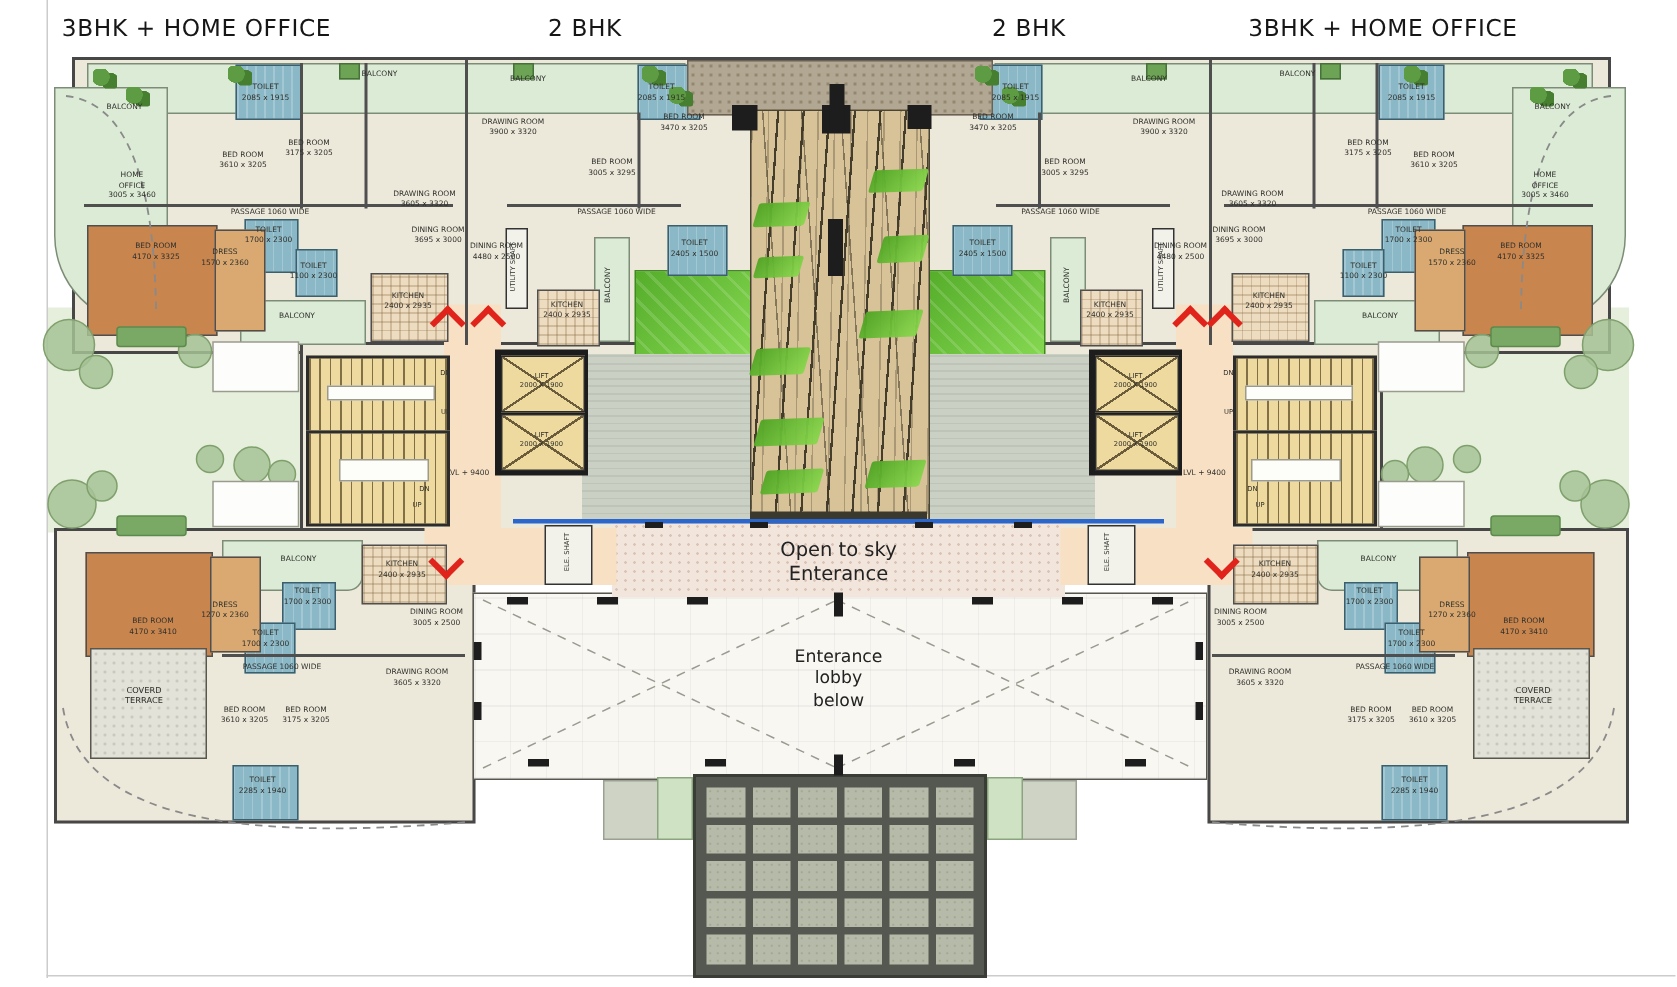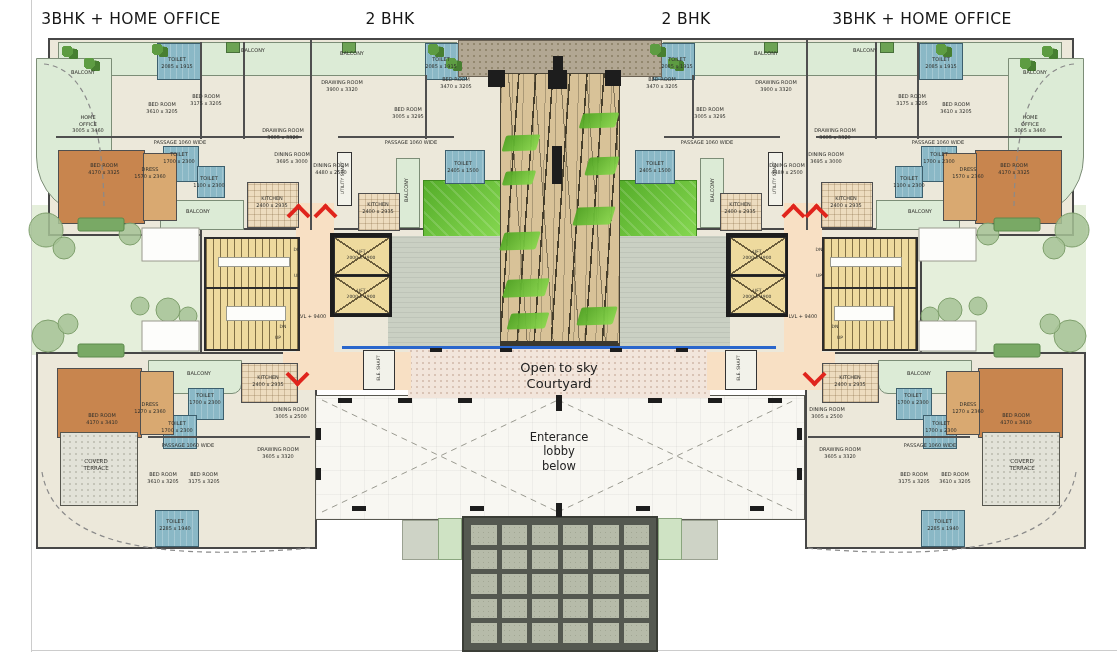--- a/index.html
+++ b/index.html
@@ -336,21 +336,21 @@
   <div id="chevrons-layer">
       <div class="chev up" style="left: 290px; top: 207px;"></div>
       <div class="chev up" style="left: 317px; top: 207px;"></div>
       <div class="chev down" style="left: 289px; top: 366px;"></div>
       <div class="chev up" style="left: 785px; top: 207px;"></div>
       <div class="chev up" style="left: 808px; top: 207px;"></div>
       <div class="chev down" style="left: 806px; top: 366px;"></div>
     </div>
 
   <div class="big-label" style="left:559px;top:376px;font-size:13px">Open to sky
-Courtyard</div>
+Enterance</div>
   <div class="big-label" style="left:559px;top:452px;font-size:11.5px">Enterance
 lobby
 below</div>
 
   <div id="labels-layer">
       <div class="plan-label" style="left: 312px; top: 316px; font-size: 5px; transform: translate(-50%, -50%);">LVL + 9400</div>
       <div class="plan-label" style="left: 803px; top: 316px; font-size: 5px; transform: translate(-50%, -50%);">LVL + 9400</div>
       <div class="plan-label" style="left: 379px; top: 368px; font-size: 4.5px; transform: translate(-50%, -50%) rotate(-90deg);">ELE. SHAFT</div>
       <div class="plan-label" style="left: 739px; top: 368px; font-size: 4.5px; transform: translate(-50%, -50%) rotate(-90deg);">ELE. SHAFT</div>
       <div class="plan-label" style="left: 343px; top: 178px; font-size: 4.5px; transform: translate(-50%, -50%) rotate(-90deg);">UTILITY SHAFT</div>

